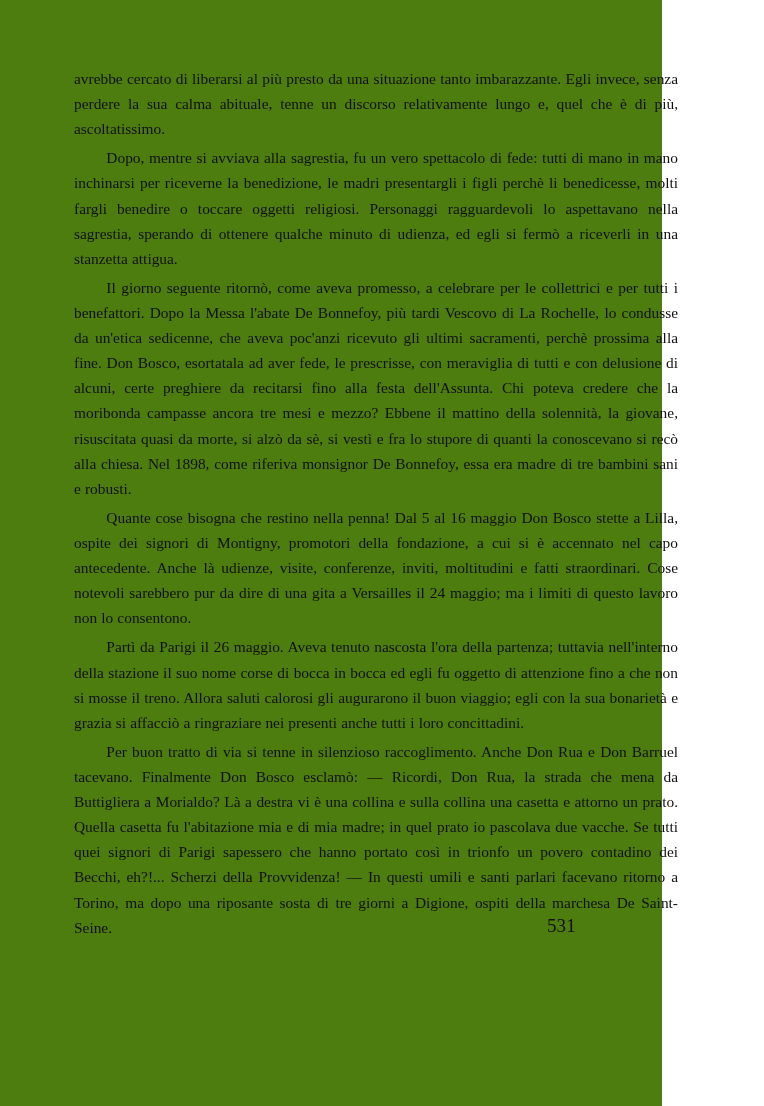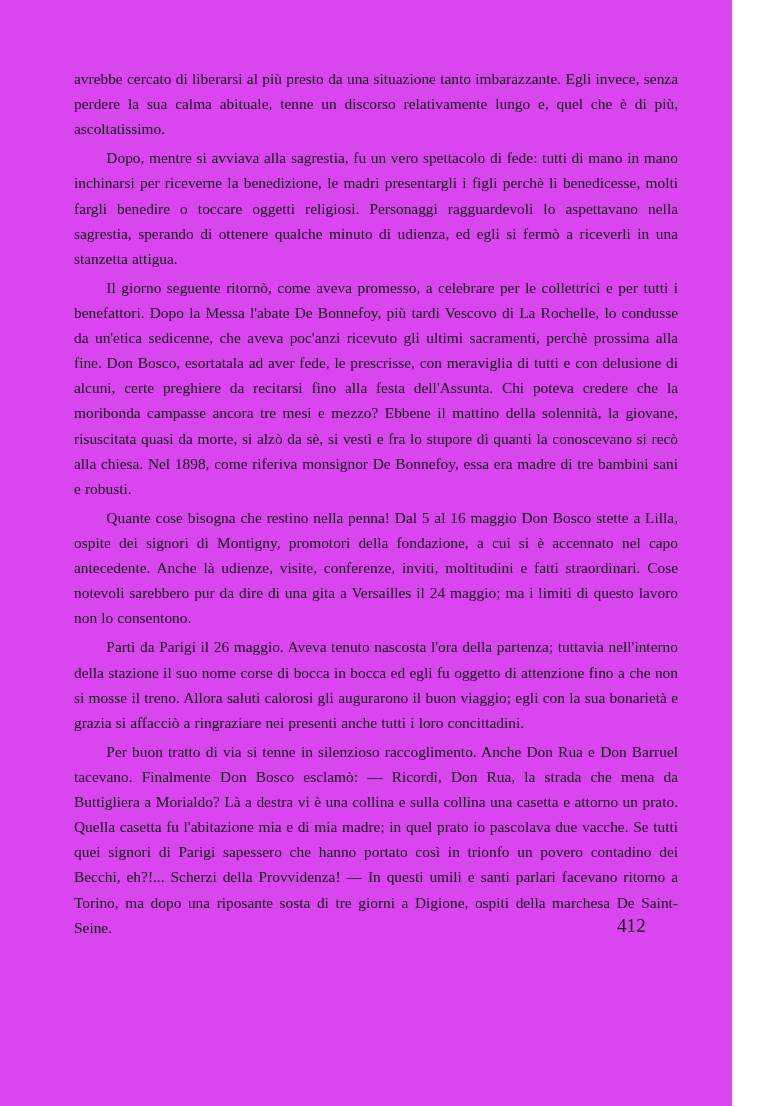--- a/index.html
+++ b/index.html
@@ -8,23 +8,23 @@
     background: #ffffff;
   }
   body {
     width: 764px;
     height: 1106px;
     font-family: "Liberation Serif", serif;
     color: #111111;
   }
   .page {
     position: relative;
-    width: 732px;
+    width: 662px;
     height: 1106px;
-    background: #d946ef;
+    background: #4d7c0f;
     box-sizing: border-box;
   }
   .text-column {
     position: absolute;
     left: 74px;
     top: 66px;
     width: 604px;
   }
   p.para {
     margin: 0;
@@ -55,14 +55,14 @@
 
 <div class="page">
   <div class="text-column">
     <p class="para">avrebbe cercato di liberarsi al più presto da una situazione tanto imbarazzante. Egli invece, senza perdere la sua calma abituale, tenne un discorso relativamente lungo e, quel che è di più, ascoltatissimo.</p>
     <p class="para indent">Dopo, mentre si avviava alla sagrestia, fu un vero spettacolo di fede: tutti di mano in mano inchinarsi per riceverne la benedizione, le madri presentargli i figli perchè li benedicesse, molti fargli benedire o toccare oggetti religiosi. Personaggi ragguardevoli lo aspettavano nella sagrestia, sperando di ottenere qualche minuto di udienza, ed egli si fermò a riceverli in una stanzetta attigua.</p>
     <p class="para indent">Il giorno seguente ritornò, come aveva promesso, a celebrare per le collettrici e per tutti i benefattori. Dopo la Messa l'abate De Bonnefoy, più tardi Vescovo di La Rochelle, lo condusse da un'etica sedicenne, che aveva poc'anzi ricevuto gli ultimi sacramenti, perchè prossima alla fine. Don Bosco, esortatala ad aver fede, le prescrisse, con meraviglia di tutti e con delusione di alcuni, certe preghiere da recitarsi fino alla festa dell'Assunta. Chi poteva credere che la moribonda campasse ancora tre mesi e mezzo? Ebbene il mattino della solennità, la giovane, risuscitata quasi da morte, si alzò da sè, si vestì e fra lo stupore di quanti la conoscevano si recò alla chiesa. Nel 1898, come riferiva monsignor De Bonnefoy, essa era madre di tre bambini sani e robusti.</p>
     <p class="para indent">Quante cose bisogna che restino nella penna! Dal 5 al 16 maggio Don Bosco stette a Lilla, ospite dei signori di Montigny, promotori della fondazione, a cui si è accennato nel capo antecedente. Anche là udienze, visite, conferenze, inviti, moltitudini e fatti straordinari. Cose notevoli sarebbero pur da dire di una gita a Versailles il 24 maggio; ma i limiti di questo lavoro non lo consentono.</p>
     <p class="para indent">Partì da Parigi il 26 maggio. Aveva tenuto nascosta l'ora della partenza; tuttavia nell'interno della stazione il suo nome corse di bocca in bocca ed egli fu oggetto di attenzione fino a che non si mosse il treno. Allora saluti calorosi gli augurarono il buon viaggio; egli con la sua bonarietà e grazia si affacciò a ringraziare nei presenti anche tutti i loro concittadini.</p>
     <p class="para indent">Per buon tratto di via si tenne in silenzioso raccoglimento. Anche Don Rua e Don Barruel tacevano. Finalmente Don Bosco esclamò: — Ricordi, Don Rua, la strada che mena da Buttigliera a Morialdo? Là a destra vi è una collina e sulla collina una casetta e attorno un prato. Quella casetta fu l'abitazione mia e di mia madre; in quel prato io pascolava due vacche. Se tutti quei signori di Parigi sapessero che hanno portato così in trionfo un povero contadino dei Becchi, eh?!... Scherzi della Provvidenza! — In questi umili e santi parlari facevano ritorno a Torino, ma dopo una riposante sosta di tre giorni a Digione, ospiti della marchesa De Saint-Seine.</p>
   </div>
-  <div class="page-number">412</div>
+  <div class="page-number">531</div>
 </div>
 
 </body></html>

